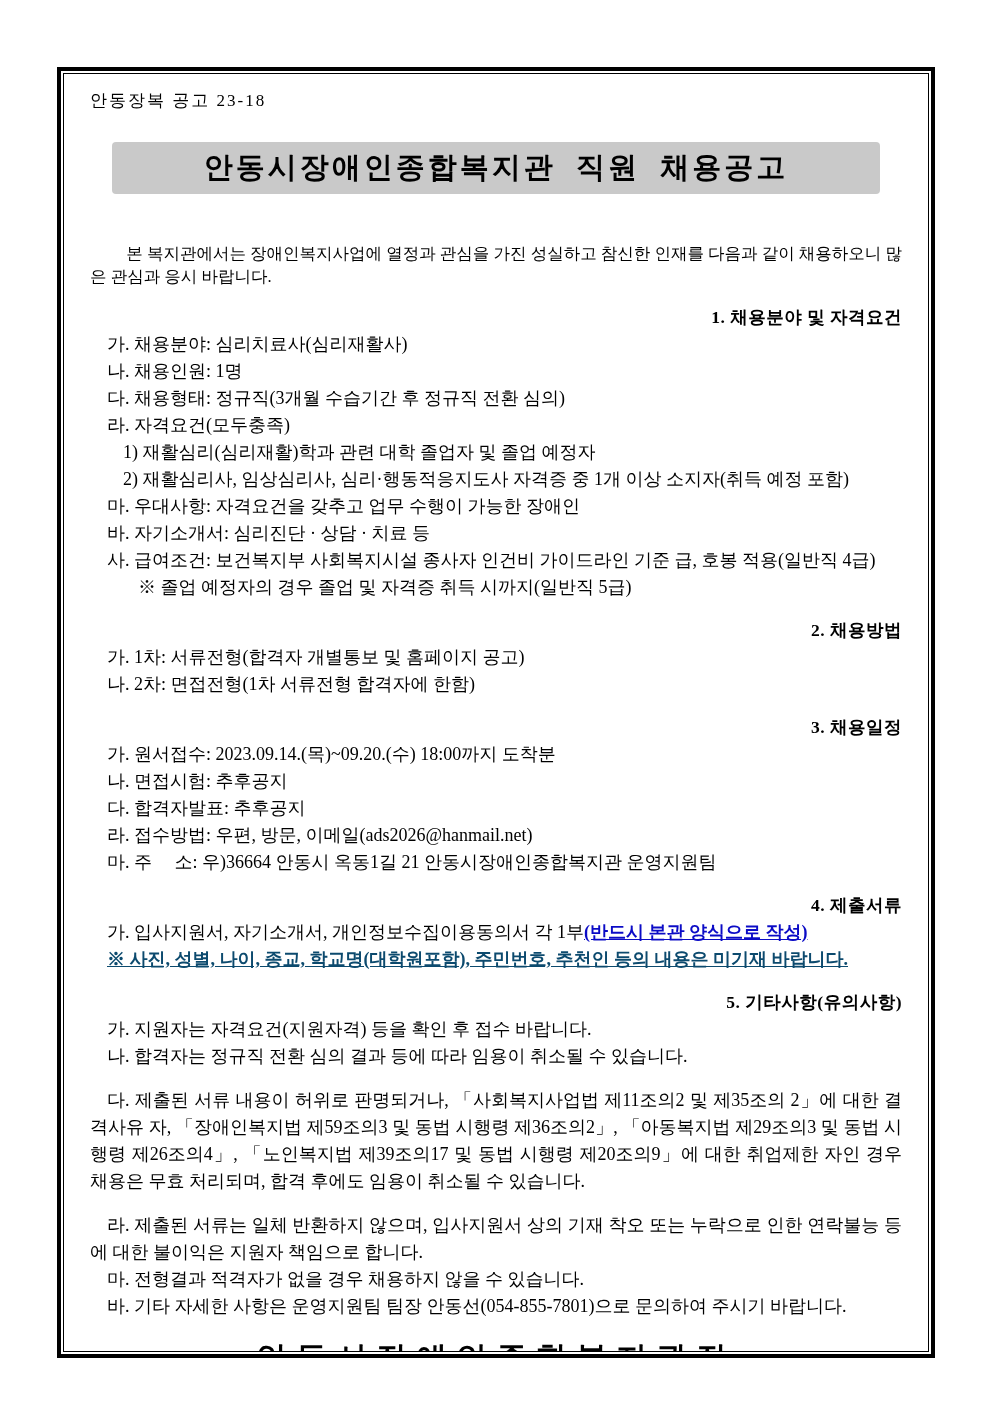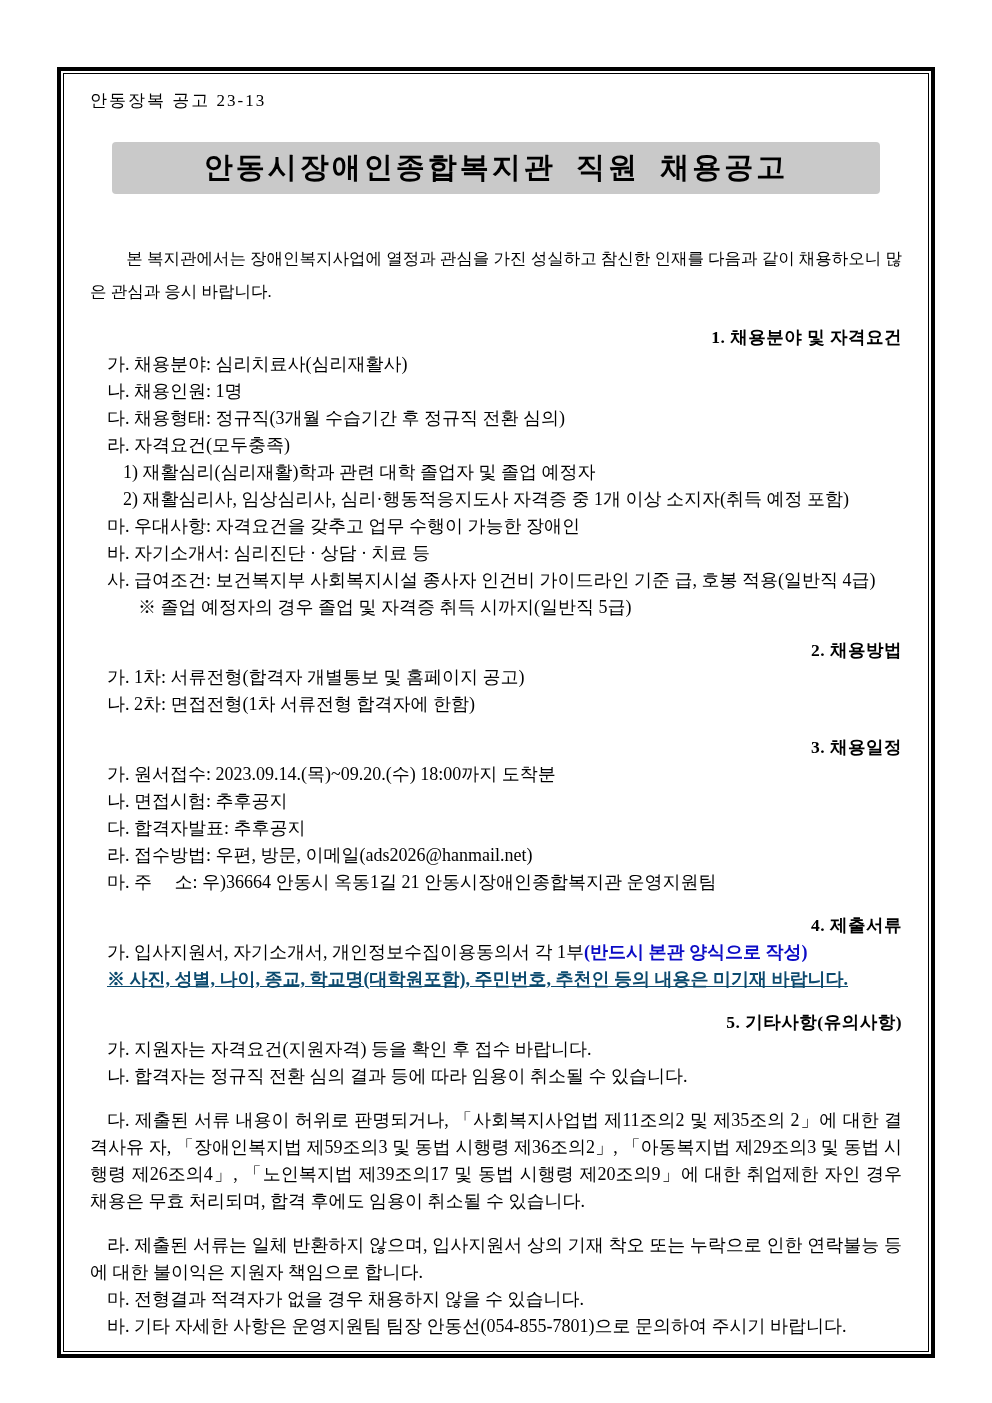--- a/index.html
+++ b/index.html
@@ -38,21 +38,21 @@
     justify-content: center;
     font-size: 29px;
     font-weight: bold;
     letter-spacing: 3px;
     word-spacing: 10px;
     white-space: nowrap;
   }
   .intro {
     margin-top: 48px;
     font-size: 16.5px;
-    line-height: 33px;
+    line-height: 23px;
     text-indent: 2.2em;
     text-align: justify;
     word-break: break-all;
   }
   .section { margin-top: 15px; }
   .sec-heading {
     font-size: 17.5px;
     font-weight: bold;
     line-height: 28px;
     letter-spacing: 0.5px;
@@ -70,20 +70,21 @@
     text-indent: 17px;
     text-align: justify;
     word-break: break-all;
     white-space: normal;
     margin-top: 17px;
   }
   .seg-normal { }
   .seg-blue {
     color: #0b0bc6;
     font-weight: bold;
+    text-decoration: underline;
     margin-top: 44px;
   }
   .seg-red {
     color: #0c4a6e;
     font-weight: bold;
     text-decoration: underline;
   }
   .signature {
     margin-top: 16px;
     text-align: center;
@@ -93,21 +94,21 @@
     line-height: 44px;
   }
 </style>
 </head>
 <body>
 
 <div class="page">
   <div class="sheet-outer">
     <div class="sheet-inner">
 
-      <div class="notice-no">안동장복 공고 23-13</div>
+      <div class="notice-no">안동장복 공고 23-18</div>
 
       <div class="title-box">
         <span>안동시장애인종합복지관 직원 채용공고</span>
       </div>
 
       <p class="intro">본 복지관에서는 장애인복지사업에 열정과 관심을 가진 성실하고 참신한 인재를 다음과 같이 채용하오니 많은 관심과 응시 바랍니다.</p>
 
       <div id="sections">
   <section class="section">
     <h2 class="sec-heading">1. 채용분야 및 자격요건</h2>

